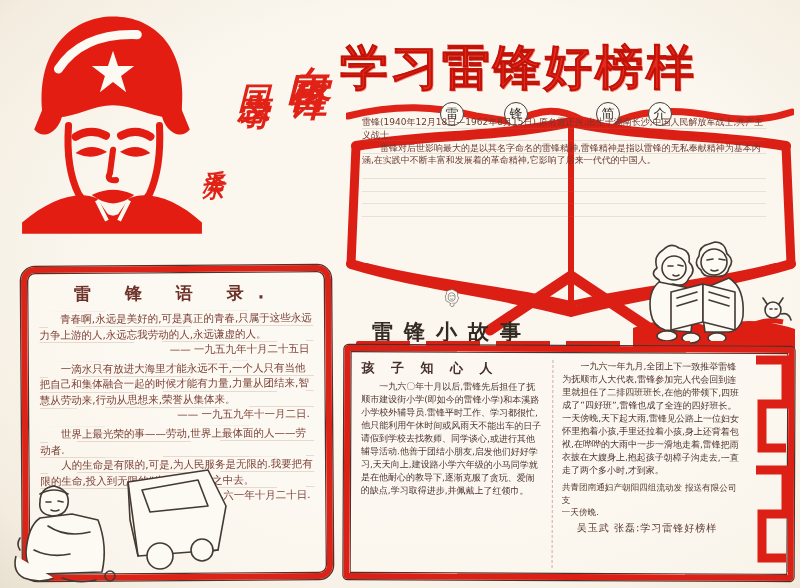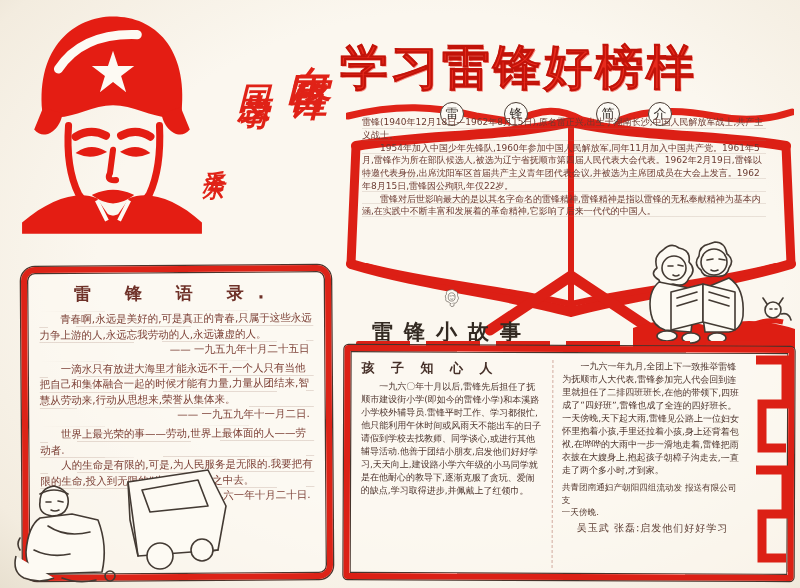--- a/index.html
+++ b/index.html
@@ -118,21 +118,20 @@
       <path d="M442,32 L447,150" stroke-width="9"></path>
       <path d="M7,150 C80,172 152,178 227,198 C302,178 374,172 447,150" stroke-width="10"></path>
       <path d="M22,152 C92,170 160,174 227,190 C294,174 362,170 432,152" stroke-width="6"></path>
       <path d="M227,10 L227,196" stroke-width="6"></path>
       <path d="M146,216 L227,162 L308,216" stroke-width="11"></path>
     </g>
   </svg>
 
   <div class="intro-text">
     <p>雷锋(1940年12月18日—1962年8月15日),原名雷正兴,出生于湖南长沙,中国人民解放军战士,共产主义战士。</p>
-    <p class="ind">1954年加入中国少年先锋队,1960年参加中国人民解放军,同年11月加入中国共产党。1961年5月,雷锋作为所在部队候选人,被选为辽宁省抚顺市第四届人民代表大会代表。1962年2月19日,雷锋以特邀代表身份,出席沈阳军区首届共产主义青年团代表会议,并被选为主席团成员在大会上发言。1962年8月15日,雷锋因公殉职,年仅22岁。</p>
     <p class="ind">雷锋对后世影响最大的是以其名字命名的雷锋精神,雷锋精神是指以雷锋的无私奉献精神为基本内涵,在实践中不断丰富和发展着的革命精神,它影响了后来一代代的中国人。</p>
   </div>
 
   <svg class="kids-doodle" viewBox="0 0 162 118">
     <path d="M0,98 Q36,84 78,97 Q118,84 162,99 L162,118 L0,118 Z" fill="#dd1e13"></path>
     <path d="M118,96 Q132,88 150,92" stroke="#dd1e13" stroke-width="5" fill="none"></path>
     <path class="skf" d="M30,20 Q20,26 24,38 Q16,44 26,50 Q28,58 40,54 Q52,58 56,48 Q64,40 56,32 Q58,20 46,18 Q38,12 30,20 Z"></path>
     <circle class="skf" cx="41" cy="38" r="12"></circle>
     <path class="sk" d="M35,36 L40,36 M45,35 L50,36 M40,45 Q43,47 46,45"></path>
     <path class="skf" d="M76,14 Q66,16 66,26 Q60,34 68,40 Q70,48 82,46 Q94,48 96,38 Q102,30 94,24 Q92,12 82,12 Z"></path>
@@ -198,21 +197,21 @@
   <div class="top-meander"></div>
   <div class="stories-box">
     <div class="story-col">
       <h3>孩 子 知 心 人</h3>
       <p class="body">一九六〇年十月以后,雷锋先后担任了抚顺市建设街小学(即如今的雷锋小学)和本溪路小学校外辅导员.雷锋平时工作、学习都很忙,他只能利用午休时间或风雨天不能出车的日子请假到学校去找教师、同学谈心,或进行其他辅导活动.他善于团结小朋友,启发他们好好学习,天天向上,建设路小学六年级的小马同学就是在他耐心的教导下,逐渐克服了贪玩、爱闹的缺点,学习取得进步,并佩戴上了红领巾。</p>
     </div>
     <div class="story-col second">
       <p class="body">一九六一年九月,全团上下一致推举雷锋为抚顺市人大代表,雷锋参加完人代会回到连里就担任了二排四班班长,在他的带领下,四班成了“四好班”,雷锋也成了全连的四好班长。一天傍晚,天下起大雨,雷锋见公路上一位妇女怀里抱着小孩,手里还拉着小孩,身上还背着包袱,在哗哗的大雨中一步一滑地走着,雷锋把雨衣披在大嫂身上,抱起孩子朝樟子沟走去,一直走了两个多小时,才到家。</p>
       <p class="footer-note"><span>共青团南通妇产朝阳四组流动发 报送有限公司支</span><br>
       <span>一天傍晚.</span></p>
-      <p class="signature">吴玉武 张磊:启发他们好好学习</p>
+      <p class="signature">吴玉武 张磊:学习雷锋好榜样</p>
     </div>
   </div>
   <svg class="right-meander" viewBox="0 0 48 226">
     <g stroke="#dc2015" stroke-width="9" fill="none" stroke-linejoin="miter">
       <path d="M8,8 H38 V52 H14 V96 H38"></path>
       <path d="M8,118 H38 V162 H14 V206 H38"></path>
     </g>
   </svg>
 
 </div>

